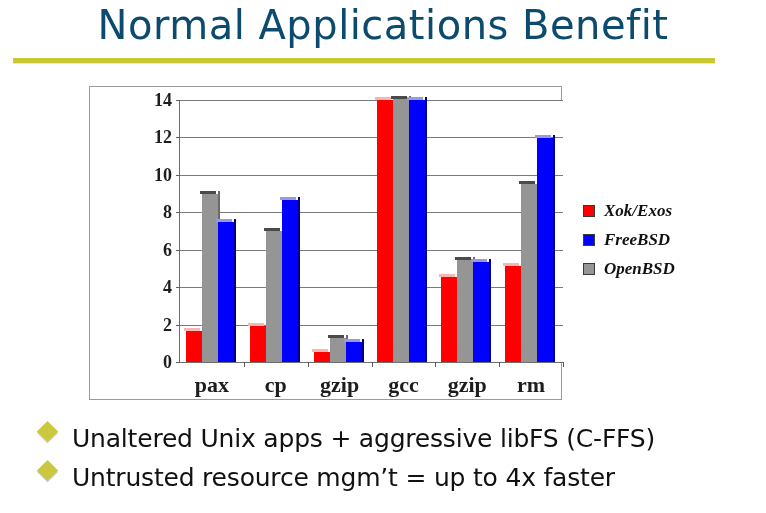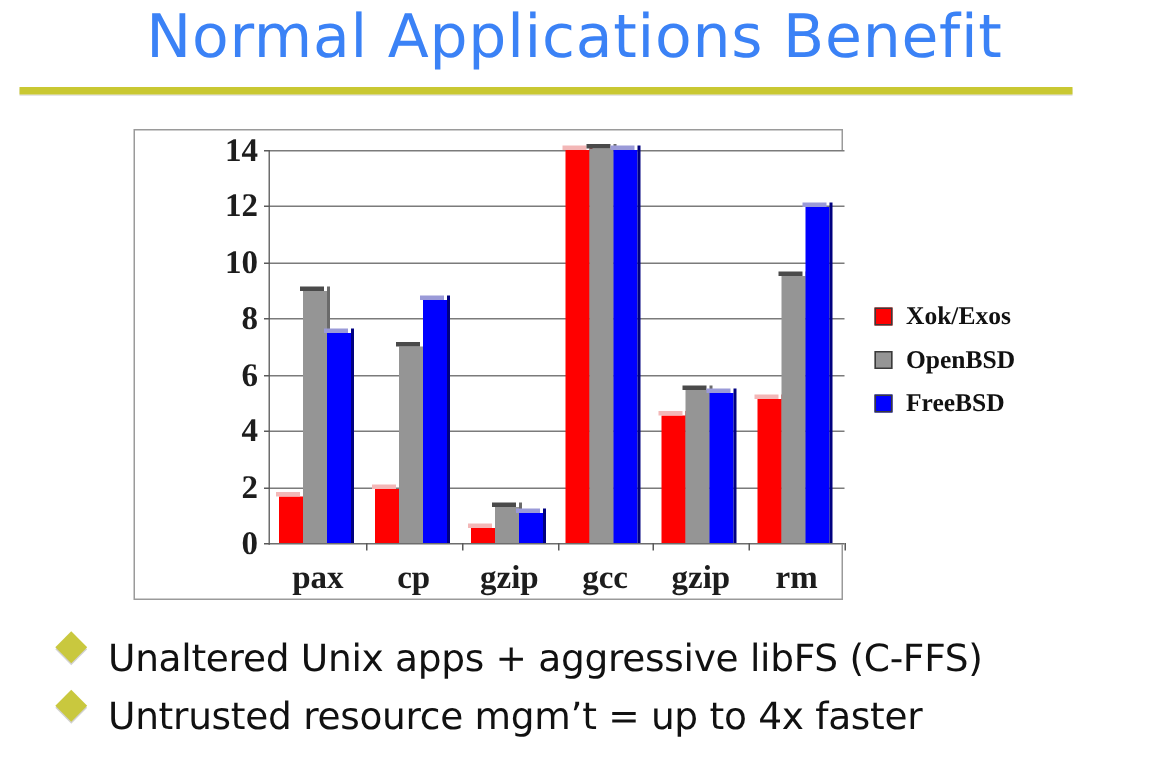--- a/index.html
+++ b/index.html
@@ -13,21 +13,21 @@
 
   
   #slide-title{
     position:absolute;
     left:0; top:2px; width:766px;
     text-align:center;
     font-family:"DejaVu Sans", sans-serif;
     font-size:40px;
     font-weight:400;
     letter-spacing:0.5px;
-    color:#3b82f6;
+    color:#0c4a6e;
     white-space:nowrap;
   }
   #title-rule{
     position:absolute;
     left:13px; top:58px;
     width:702px; height:5px;
     background:#c9c832;
     box-shadow:0 1px 0 rgba(0,0,0,0.10);
   }
 
@@ -64,21 +64,21 @@
     left:-4px; width:4px; height:1px;
     background:#5a5a5a;
   }
   .ylabel{
     position:absolute;
     right:100%;
     margin-right:8px;
     transform:translateY(-50%);
     font-family:"Liberation Serif", serif;
     font-weight:bold;
-    font-size:22px;
+    font-size:18px;
     color:#1d1d1d;
     white-space:nowrap;
   }
 
   .xtick-mark{
     position:absolute;
     top:100%; width:1px; height:5px;
     background:#5a5a5a;
   }
   .xlabel{
@@ -114,20 +114,21 @@
   
   #legend{
     position:absolute;
     left:583px; top:196px;
     width:180px;
   }
   .legend-row{
     display:flex;
     align-items:center;
     height:29px;
+    font-style:italic;
   }
   .legend-swatch{
     width:12px;height:12px;
     border:1px solid #3a3a3a;
     box-sizing:border-box;
     margin-right:9px;
     flex:0 0 auto;
   }
   .legend-label{
     font-family:"Liberation Serif", serif;
@@ -282,26 +283,26 @@
       <div class="xlabel" style="left: 351.083px;">rm</div>
     </div>
 </div>
 
 <div id="legend">
     <div class="legend-row">
       <span class="legend-swatch" style="background: rgb(255, 0, 0);"></span>
       <span class="legend-label">Xok/Exos</span>
     </div>
     <div class="legend-row">
+      <span class="legend-swatch" style="background: rgb(0, 0, 255);"></span>
+      <span class="legend-label">FreeBSD</span>
+    </div>
+    <div class="legend-row">
       <span class="legend-swatch" style="background: rgb(149, 149, 149);"></span>
       <span class="legend-label">OpenBSD</span>
-    </div>
-    <div class="legend-row">
-      <span class="legend-swatch" style="background: rgb(0, 0, 255);"></span>
-      <span class="legend-label">FreeBSD</span>
     </div>
   </div>
 
 <div id="bullets">
     <div class="bullet-row">
       <span class="bullet-marker" style="background: rgb(201, 200, 62);"></span>
       <span class="bullet-text">Unaltered Unix apps + aggressive libFS (C-FFS)</span>
     </div>
     <div class="bullet-row">
       <span class="bullet-marker" style="background: rgb(201, 200, 62);"></span>

